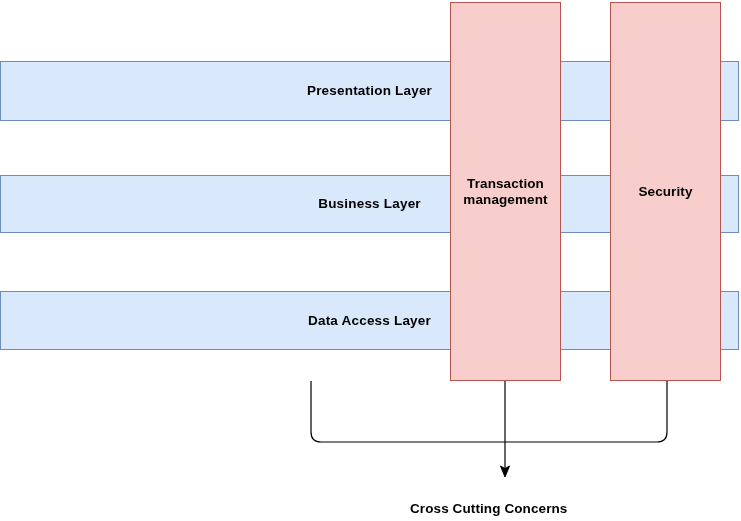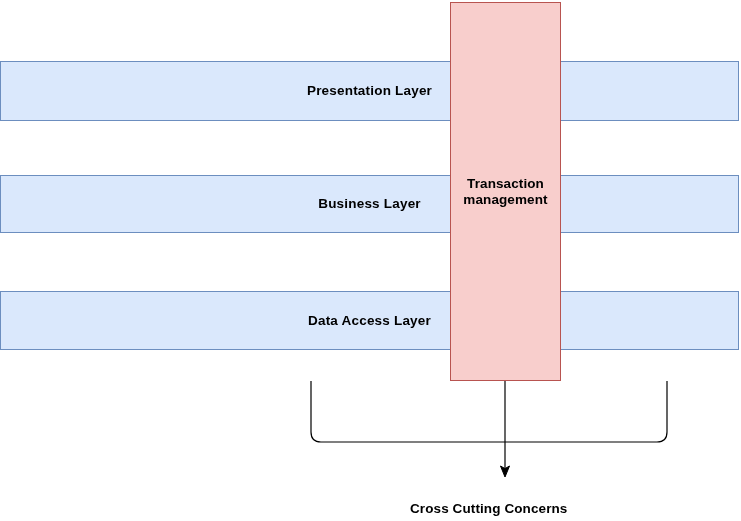--- a/index.html
+++ b/index.html
@@ -82,20 +82,23 @@
   <div class="box layer-box" style="left:0px; top:291px; width:739px; height:59px;">
     <span class="label">Data Access Layer</span>
   </div>
 
 
   <div class="box concern-box" style="left:450px; top:2px; width:111px; height:379px;">
     <span class="label">Transaction
 management</span>
   </div>
 
+  <div class="box concern-box" style="left:610px; top:2px; width:111px; height:379px;">
+    <span class="label">Security</span>
+  </div>
 
   <svg id="edges" viewBox="0 0 741 521" width="741" height="521">
 
     <path d="M 311 381 L 311 432 Q 311 442 321 442 L 505 442" fill="none" stroke="#000000" stroke-width="1.2"></path>
 
     <path d="M 667 381 L 667 432 Q 667 442 657 442 L 505 442" fill="none" stroke="#000000" stroke-width="1.2"></path>
 
     <path d="M 505 381 L 505 470" fill="none" stroke="#000000" stroke-width="1.2"></path>
 
     <path d="M 505 477 L 500.5 466 L 505 468.6 L 509.5 466 Z" fill="#000000" stroke="#000000" stroke-width="1" stroke-linejoin="miter"></path>

